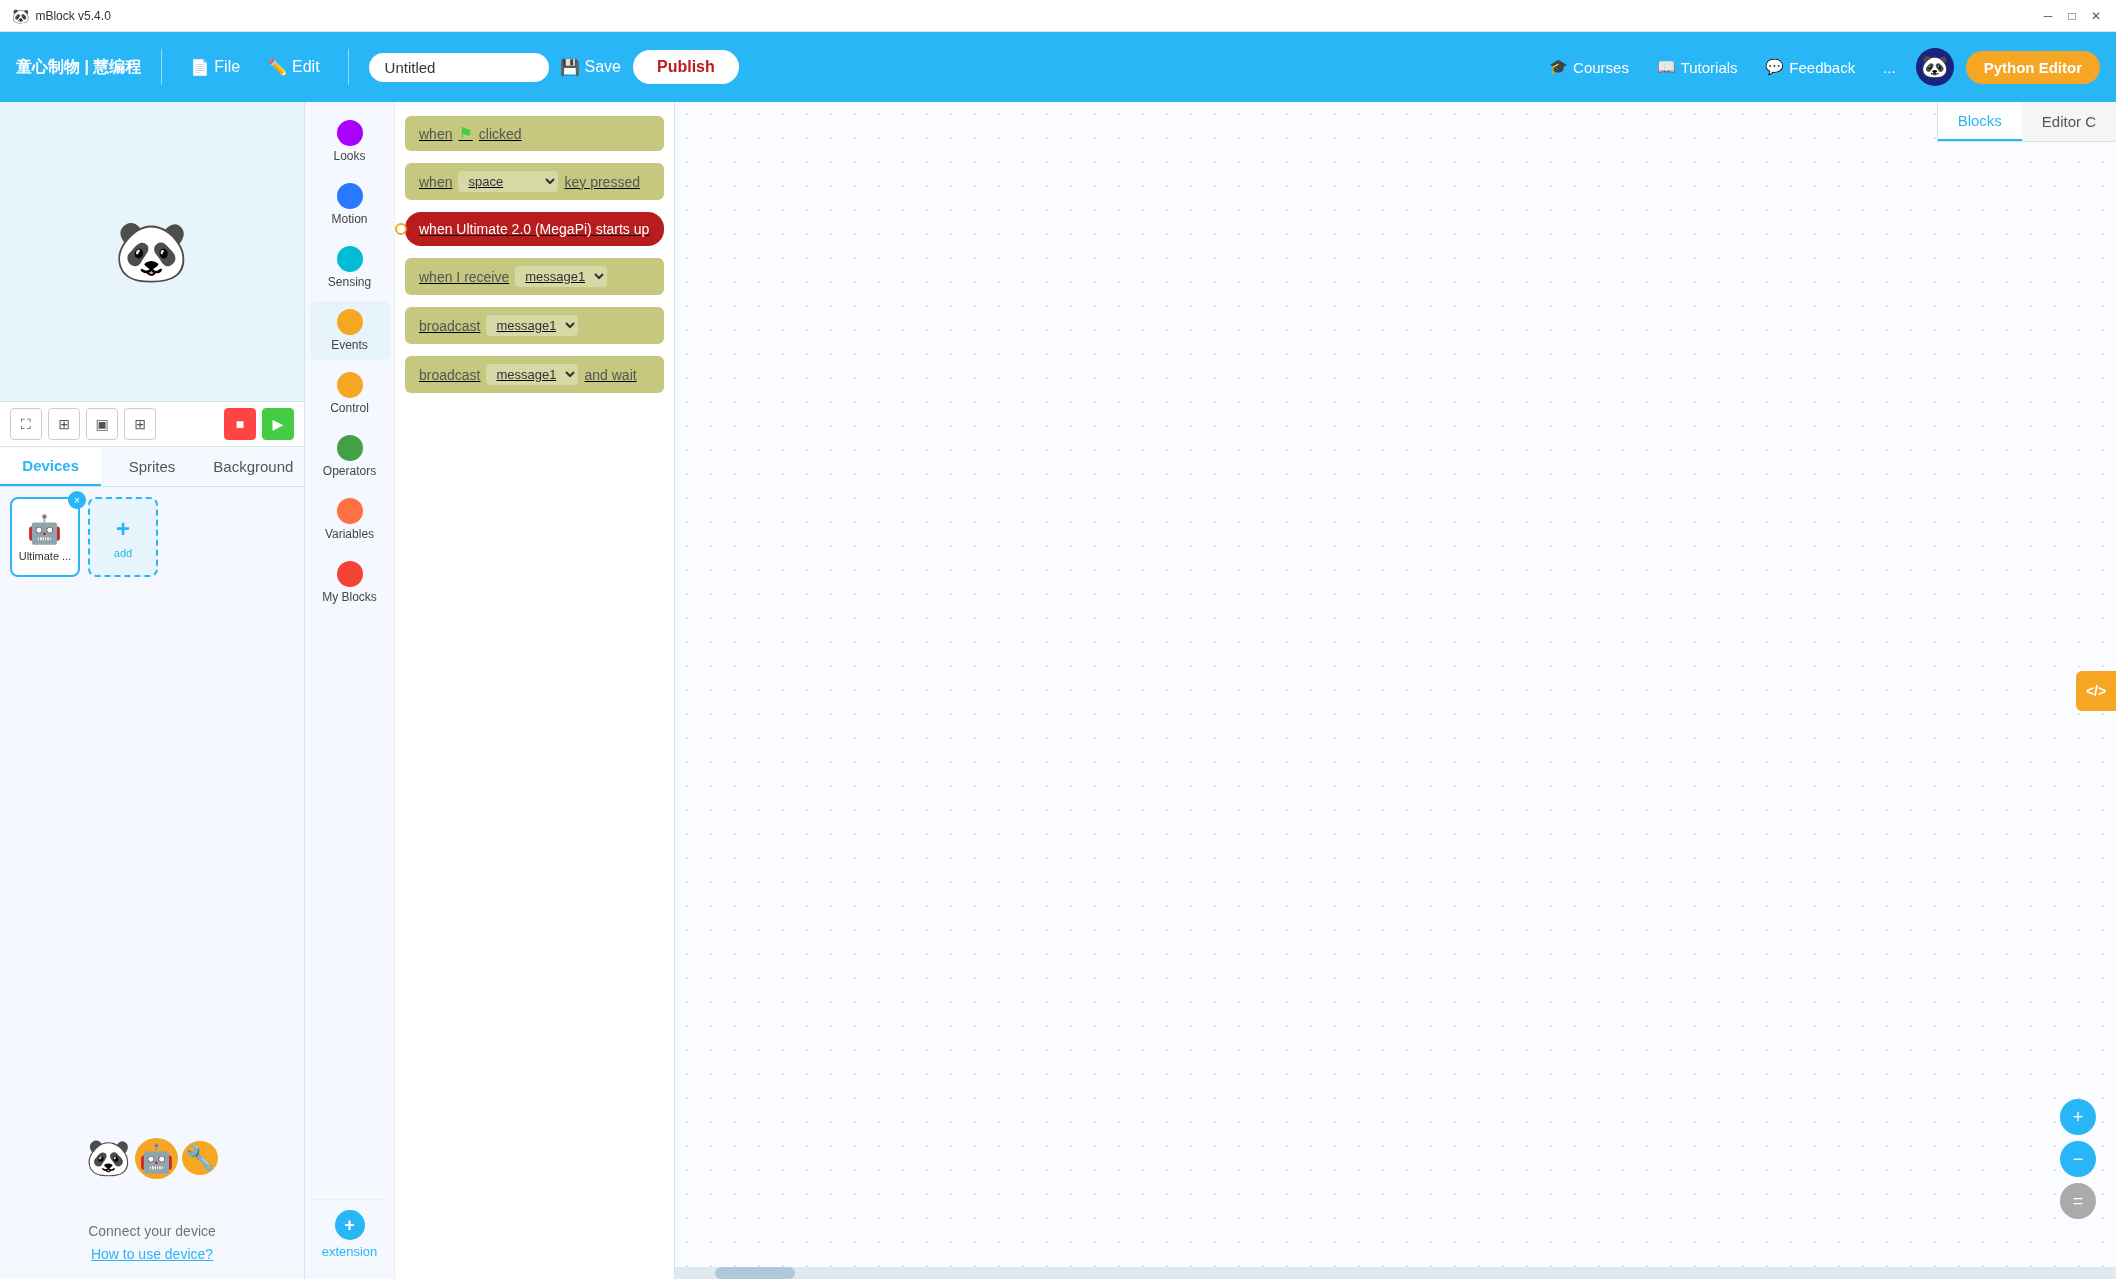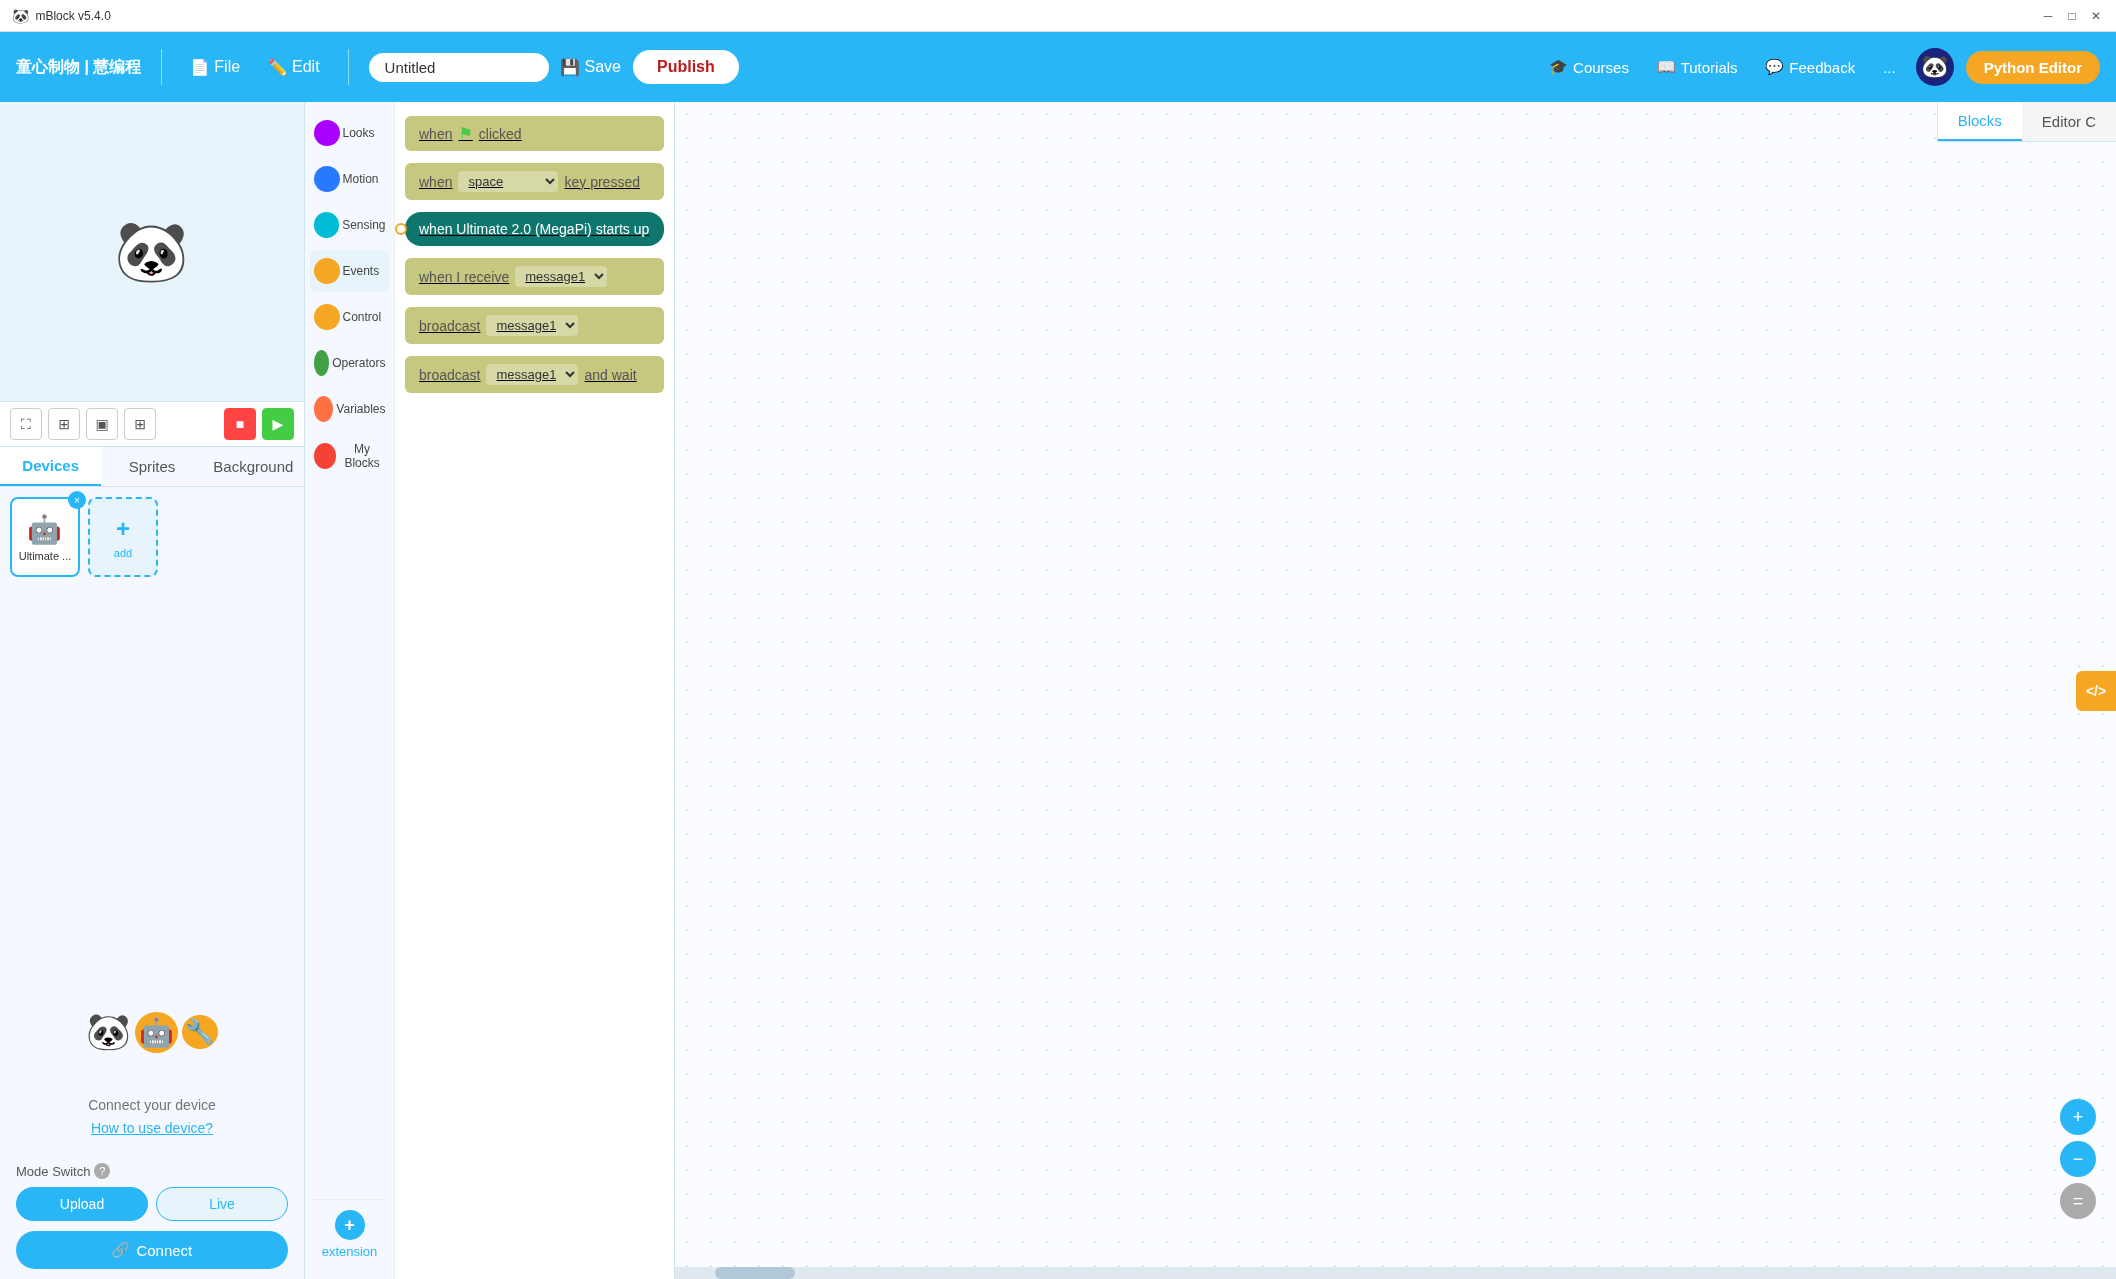--- a/index.html
+++ b/index.html
@@ -318,20 +318,21 @@
       border-right: 1px solid #eee;
       display: flex;
       flex-direction: column;
       align-items: center;
       padding: 10px 0;
       gap: 4px;
       overflow-y: auto;
     }
     .cat-item {
       display: flex;
+      flex-direction: column;
       align-items: center;
       cursor: pointer;
       padding: 8px 4px;
       border-radius: 6px;
       width: 80px;
       gap: 3px;
     }
     .cat-item.active { background: #e8f4fb; }
     .cat-dot {
       width: 26px;
@@ -588,34 +589,20 @@
     <div id="device-area">
       <div class="device-icon-area">
         <span class="panda-sm">🐼</span>
         <span class="tool-icon">🤖</span>
         <span style="font-size:24px;background:#f5a623;border-radius:50%;padding:3px;">🔧</span>
       </div>
       <div class="device-connect-text">Connect your device</div>
       <a class="how-link">How to use device?</a>
     </div>
 
-    <div id="mode-switch">
-      <div class="mode-label">
-        <span>Mode Switch</span>
-        <span style="background:#aaa;color:#fff;border-radius:50%;width:16px;height:16px;display:inline-flex;align-items:center;justify-content:center;font-size:11px;">?</span>
-      </div>
-      <div class="mode-btns">
-        <button class="mode-btn">Upload</button>
-        <button class="mode-btn inactive">Live</button>
-      </div>
-      <button class="connect-btn">
-        <span>🔗</span>
-        <span>Connect</span>
-      </button>
-    </div>
   </div>
 
   <div id="blocks-panel">
 
     <div id="category-sidebar">
 
       <div class="cat-item">
         <span class="cat-dot" style="background:#aa00ff;"></span>
         <span class="cat-label">Looks</span>
       </div>
@@ -666,21 +653,21 @@
       <div class="block olive" style="background:#c5c87e;color:#555;">
         <span>when</span>
         <select>
           <option>space</option>
           <option>up arrow</option>
           <option>down arrow</option>
         </select>
         <span>key pressed</span>
       </div>
 
-      <div class="block orange-bright" style="background:#0f766e;color:#fff;position:relative;border-radius:16px;">
+      <div class="block orange-bright" style="background:#b91c1c;color:#fff;position:relative;border-radius:16px;">
         <span>when Ultimate 2.0  (MegaPi)  starts up</span>
         <div style="position:absolute;left:-10px;top:50%;transform:translateY(-50%);width:12px;height:12px;background:#fff;border-radius:50%;border:2px solid #f5a623;"></div>
       </div>
 
       <div class="block olive" style="background:#c5c87e;color:#555;">
         <span>when I receive</span>
         <select>
           <option>message1</option>
         </select>
       </div>

